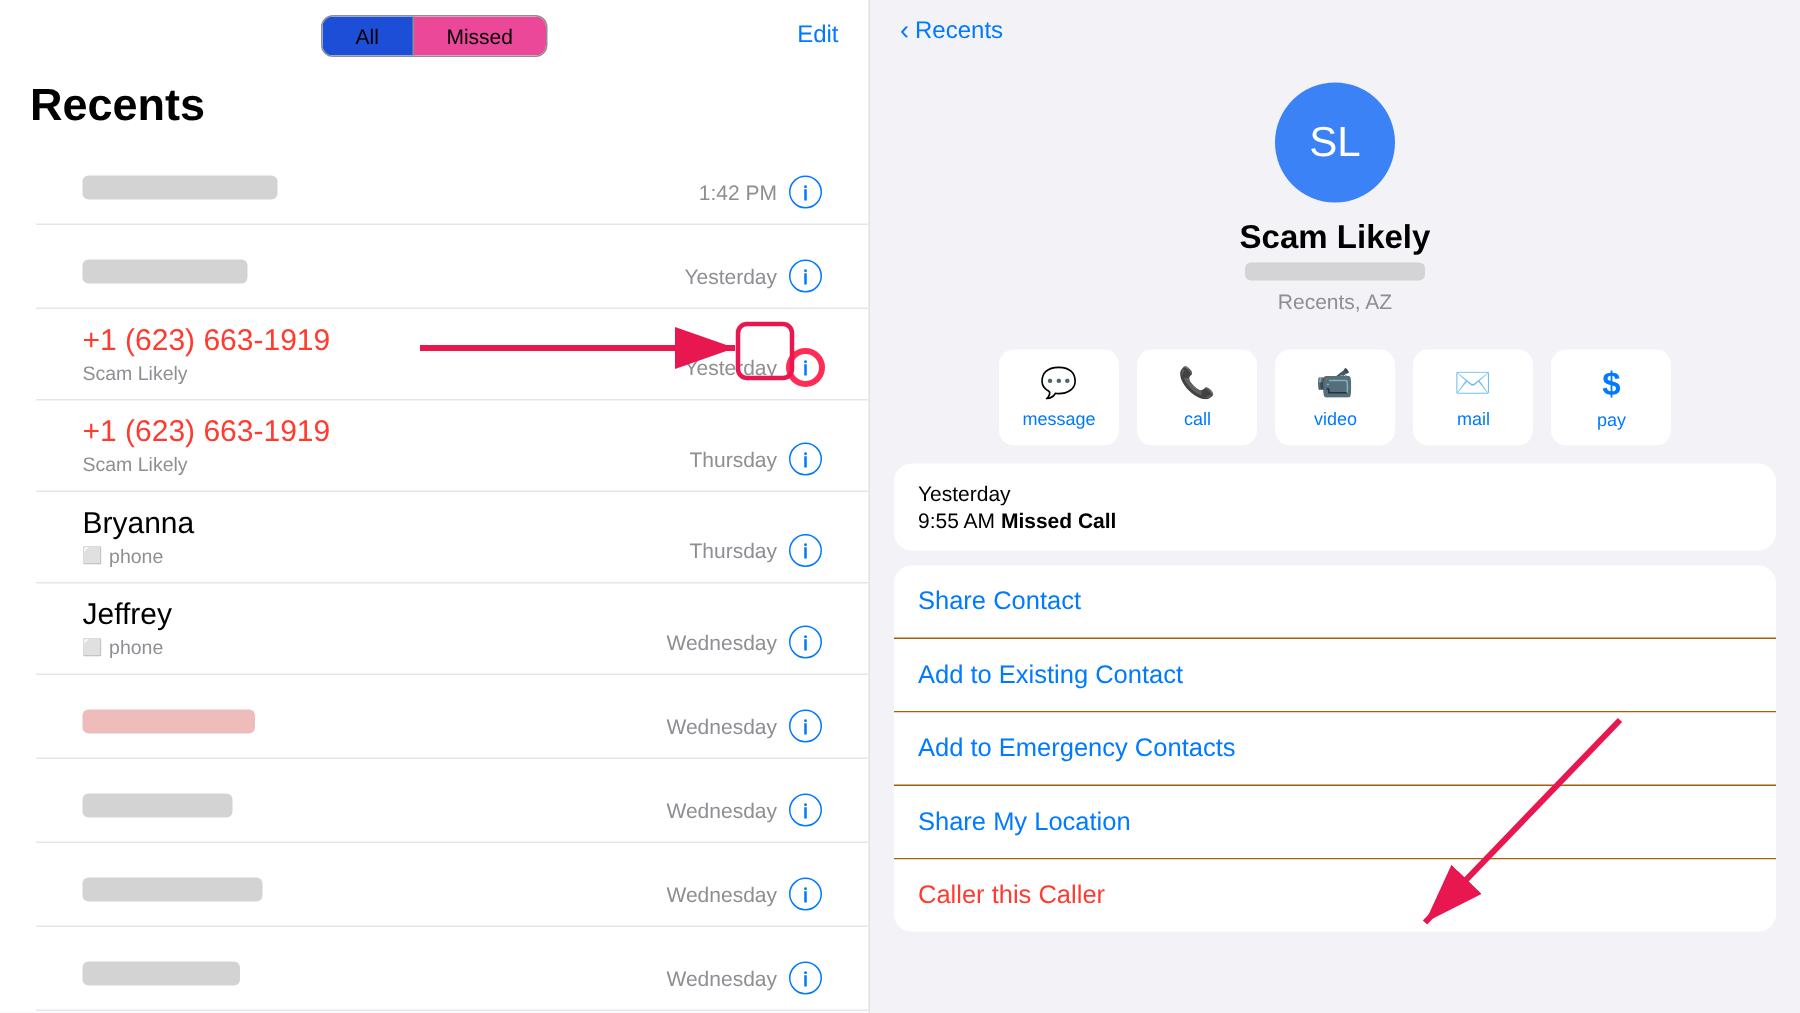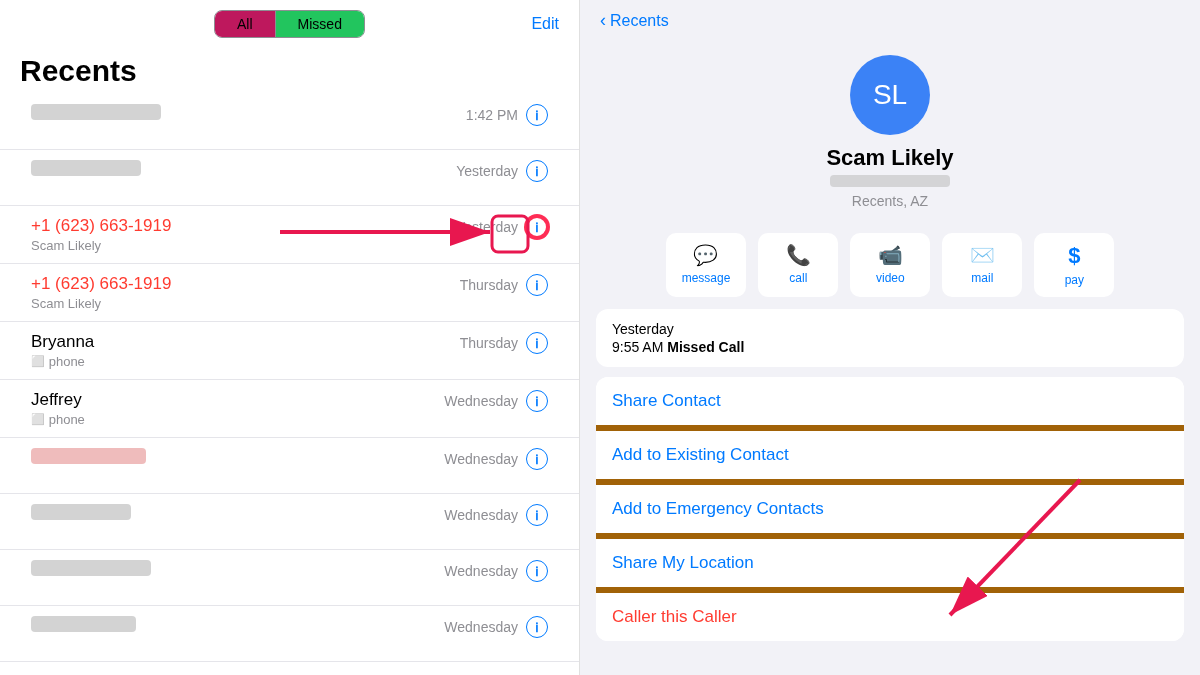--- a/index.html
+++ b/index.html
@@ -35,28 +35,28 @@
       display: flex;
       border: 1.5px solid #8e8e93;
       border-radius: 8px;
       overflow: hidden;
     }
 
     .segment-btn {
       padding: 5px 22px;
       font-size: 14px;
       font-weight: 400;
-      background: #be185d;
+      background: #1d4ed8;
       border: none;
       cursor: pointer;
       color: #000;
     }
 
     .segment-btn.active {
-      background: #22c55e;
+      background: #ec4899;
       font-weight: 500;
     }
 
     .segment-btn:first-child {
       border-right: 1.5px solid #8e8e93;
     }
 
     .edit-btn {
       position: absolute;
       right: 20px;
@@ -75,33 +75,34 @@
       color: #000;
     }
 
     .call-list {
       flex: 1;
       overflow-y: auto;
     }
 
     .call-item {
       display: flex;
-      align-items: flex-start;
+      align-items: flex-end;
       padding: 10px 31px;
       border-bottom: 1px solid #e5e5ea;
       position: relative;
       min-height: 56px;
+      margin-left: 24px;
     }
 
     .call-item-left {
       flex: 1;
     }
 
     .call-item-name {
-      font-size: 17px;
+      font-size: 20px;
       color: #000;
       font-weight: 400;
     }
 
     .call-item-name.red {
       color: #ff3b30;
     }
 
     .call-item-sub {
       font-size: 13px;
@@ -288,21 +289,21 @@
       background: #fff;
       border-radius: 12px;
       margin: 0 16px 10px;
       overflow: hidden;
     }
 
     .menu-item {
       padding: 14px 16px;
       font-size: 17px;
       color: #007aff;
-      border-bottom: 6px solid #a16207;
+      border-bottom: 1px solid #a16207;
       cursor: pointer;
       background: #fff;
     }
 
     .menu-item:last-child {
       border-bottom: none;
     }
 
     .menu-item.danger {
       color: #ff3b30;

